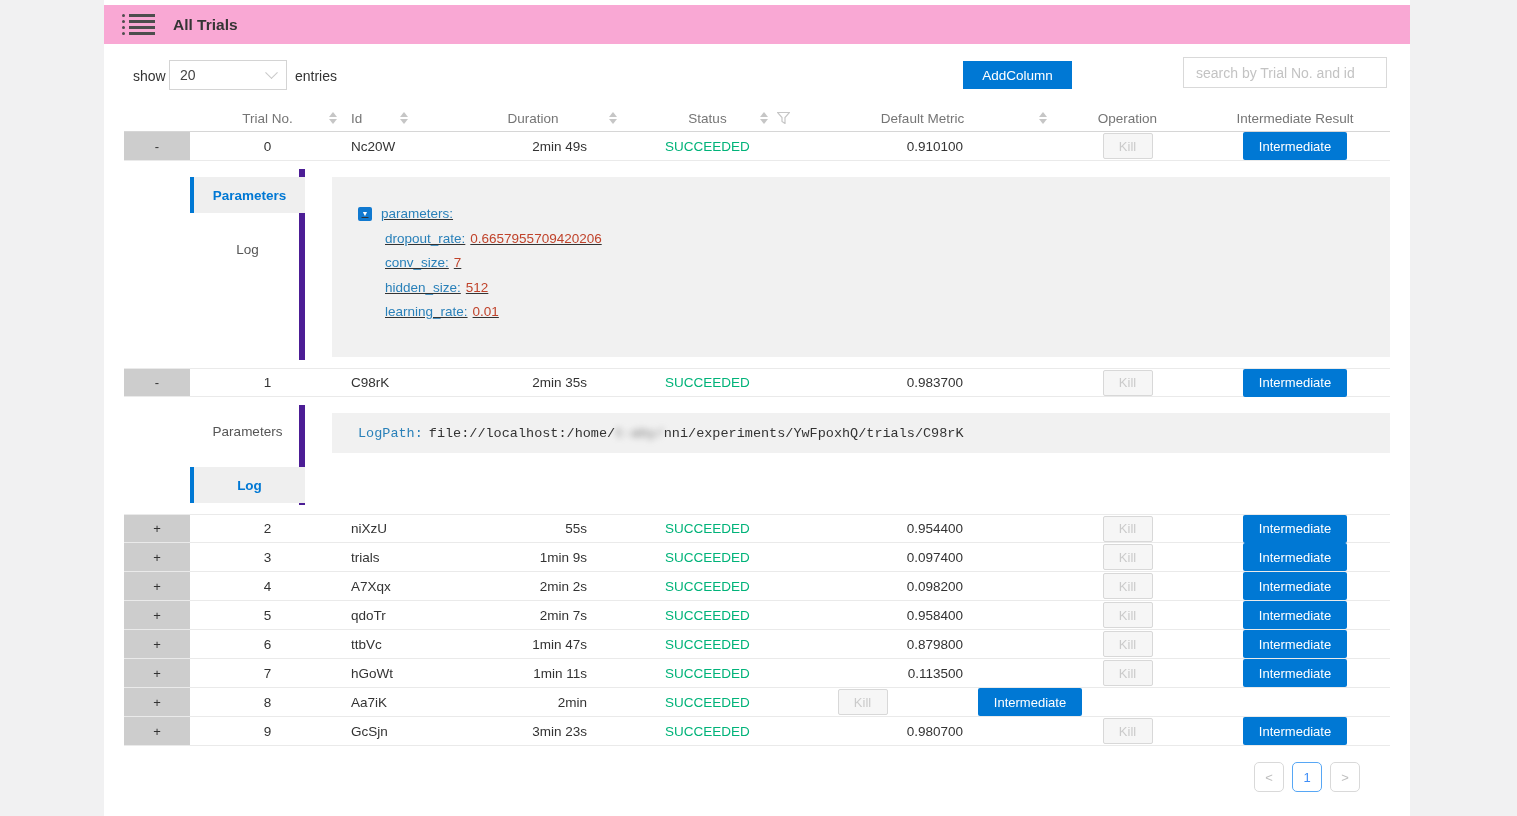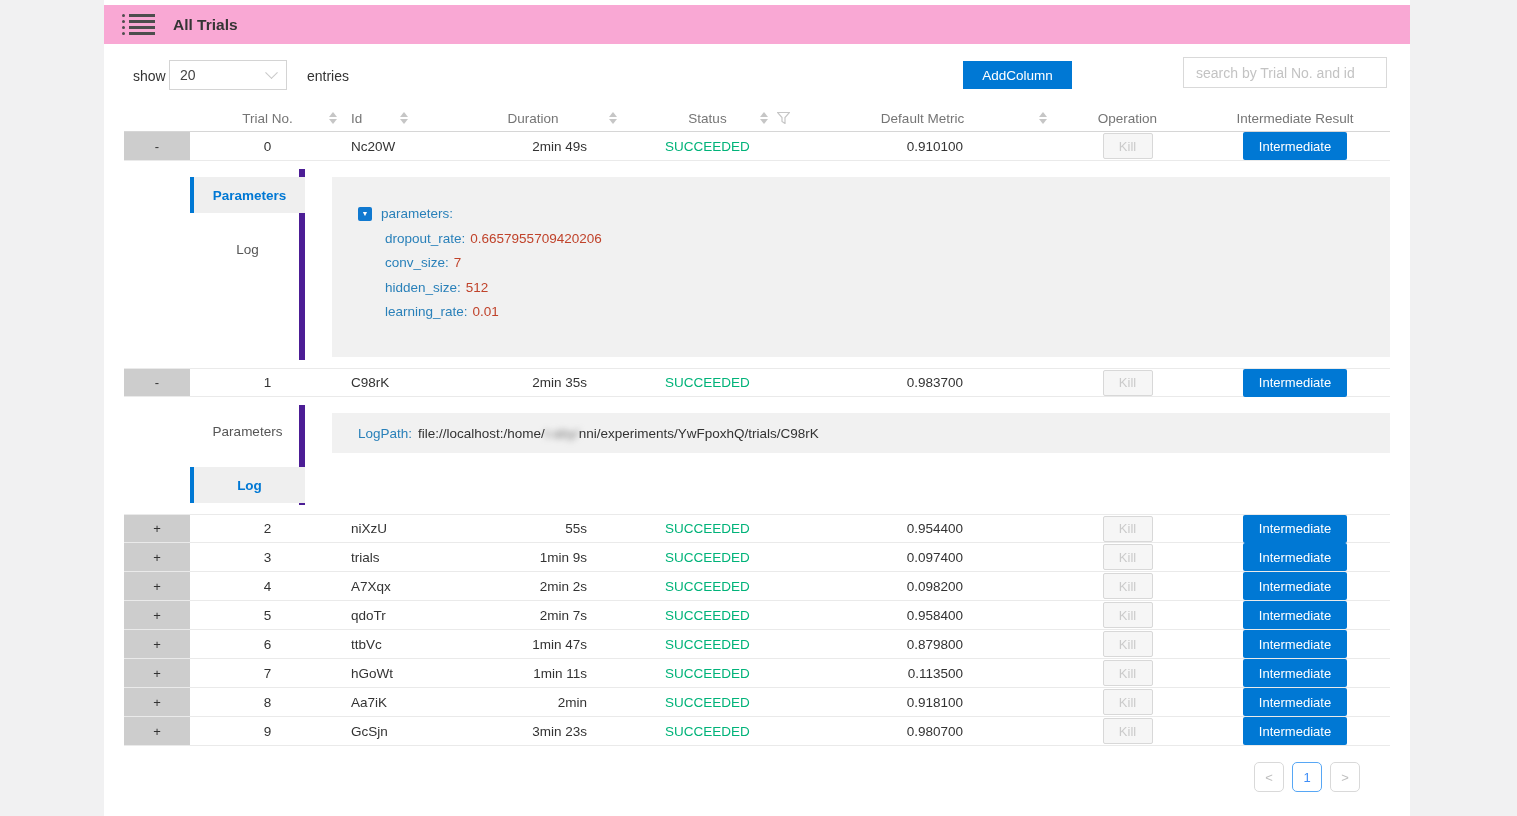--- a/index.html
+++ b/index.html
@@ -10,21 +10,21 @@
   .titlebar { position:absolute; left:0; top:5px; width:1306px; height:39px; background:#f9a8d4; display:flex; align-items:center; padding-left:18px; }
   .list-icon { display:flex; flex-direction:column; gap:3px; margin-right:18px; }
   .list-icon .lrow { display:flex; align-items:center; gap:4px; }
   .list-icon .dot { width:3px; height:3px; background:#4d4d4d; border-radius:50%; }
   .list-icon .bar { width:26px; height:3px; background:#4d4d4d; }
   .title { font-size:15.5px; font-weight:bold; color:#353535; }
 
   
   .ctl-label { position:absolute; font-size:14px; color:#333; }
   .show-label { left:29px; top:68px; }
-  .entries-label { left:191px; top:68px;margin-left:12px; }
+  .entries-label { left:191px; top:68px; }
   .select { position:absolute; left:65px; top:60px; width:118px; height:30px; border:1px solid #d4d4d4; background:#fff; display:flex; align-items:center; padding:0 10px; font-size:14px; color:#444; cursor:pointer; }
   .select .chev { margin-left:auto; width:9px; height:9px; border-right:1.5px solid #c9c9c9; border-bottom:1.5px solid #c9c9c9; transform:rotate(45deg) translate(-2px,-2px); }
   .addcol { position:absolute; left:859px; top:61px; width:109px; height:28px; background:var(--accent,#0078d4); color:#fff; border:none; font-size:13.5px; font-family:inherit; cursor:pointer; }
   .search { position:absolute; left:1079px; top:57px; width:204px; height:31px; border:1px solid #d9d9d9; padding:0 12px; font-size:14px; color:#333; font-family:inherit; outline:none; }
   .search::placeholder { color:#c3c3c3; }
 
   
   .table { position:absolute; left:20px; top:105px; width:1266px; font-size:13.5px; color:#333; }
   .thead { display:flex; height:27px; align-items:center; border-bottom:1px solid #d6d6d6; color:#757575; }
   .trow  { display:flex; height:29px; align-items:center; border-bottom:1px solid #eaeaea; }
@@ -53,29 +53,29 @@
 
   
   .detail { display:flex; margin:8px 0; }
   .d0 { height:191px; } .d1 { height:100px; }
   .dleft { width:181px; padding-left:66px; border-right:6px solid #4c1d95; display:flex; flex-direction:column; }
   .tab { width:115px; height:36px; display:flex; align-items:center; justify-content:center; font-size:13.5px; color:#555; cursor:pointer; }
   .tab:first-child { margin-top:8px; }
   .tab + .tab { margin-top:18px; }
   .tab.active { background:#efefef; border-left:4px solid var(--accent,#0078d4); color:var(--accent,#0078d4); font-weight:bold; }
   .dcontent { flex:1; margin-left:27px; background:#f1f1f1; }
-  .d0 .dcontent { margin-top:8px; height:180px; padding:25px 0 0 26px; }
+  .d0 .dcontent { margin-top:8px; height:180px; padding:25px 0 0 26px;text-decoration:underline; }
   .tree { font-size:13.5px; line-height:24.5px; }
   .tree .root-line { display:flex; align-items:center; gap:9px; }
   .expand-ico { width:14px; height:14px; background:#1079d0; color:#fff; font-size:7px; display:inline-flex; align-items:center; justify-content:center; border-radius:2px; cursor:pointer; }
   .k { color:var(--key-blue,#2980b9); }
   .v { color:var(--value-rust,#c0432b); }
   .tree .item { padding-left:27px; }
   .tree .item .v { margin-left:5px; }
-  .d1 .dcontent { background:transparent; margin-top:8px; }
+  .d1 .dcontent { background:transparent; margin-top:8px;font-family:Liberation Mono, monospace; }
   .logbar { height:40px; background:#f1f1f1; display:flex; align-items:center; padding-left:26px; font-size:13.5px; }
   .logbar .path { color:#333; margin-left:6px; }
   .redacted { filter:blur(3px); color:#777; }
 
   
   .pagination { position:absolute; top:762px; right:50px; display:flex; gap:8px; }
   .pg { width:30px; height:30px; border:1px solid #d9d9d9; border-radius:5px; background:#fff; display:flex; align-items:center; justify-content:center; font-size:13px; color:#bfbfbf; cursor:pointer; font-family:inherit; }
   .pg.active { border-color:#57a7f5; color:#3f8ef7; }
 </style>
 </head>
@@ -311,21 +311,20 @@
       <div class="cell col-ir">
           <button class="inter">Intermediate</button>
         </div>
     </div>
     <div class="trow">
       <div class="cell col-exp exp-cell">+</div>
       <div class="cell col-no">8</div>
       <div class="cell col-id">Aa7iK</div>
       <div class="cell col-dur">2min</div>
       <div class="cell col-st status-ok">SUCCEEDED</div>
-      <div class="cell col-met">0.918100</div>
       <div class="cell col-op">
           <button class="kill">Kill</button>
         </div>
       <div class="cell col-ir">
           <button class="inter">Intermediate</button>
         </div>
     </div>
     <div class="trow">
       <div class="cell col-exp exp-cell">+</div>
       <div class="cell col-no">9</div>

